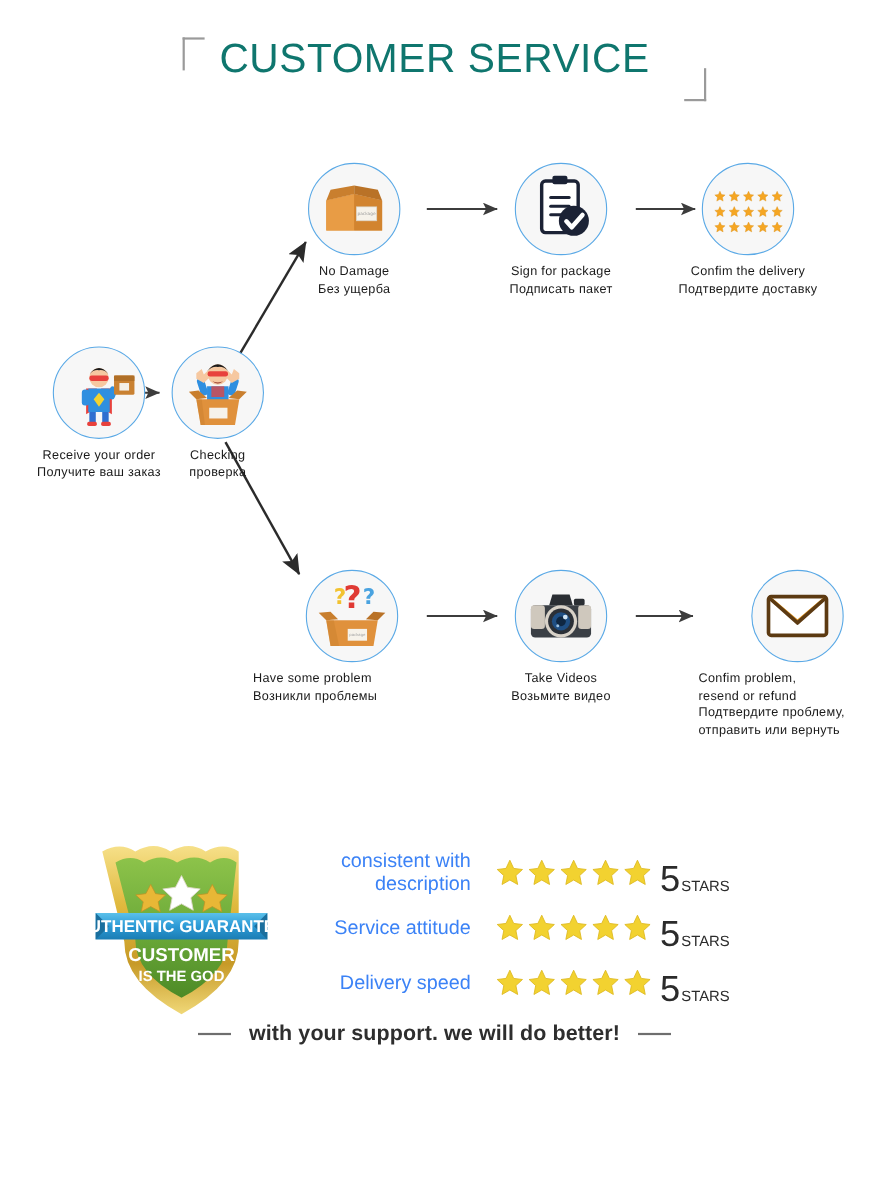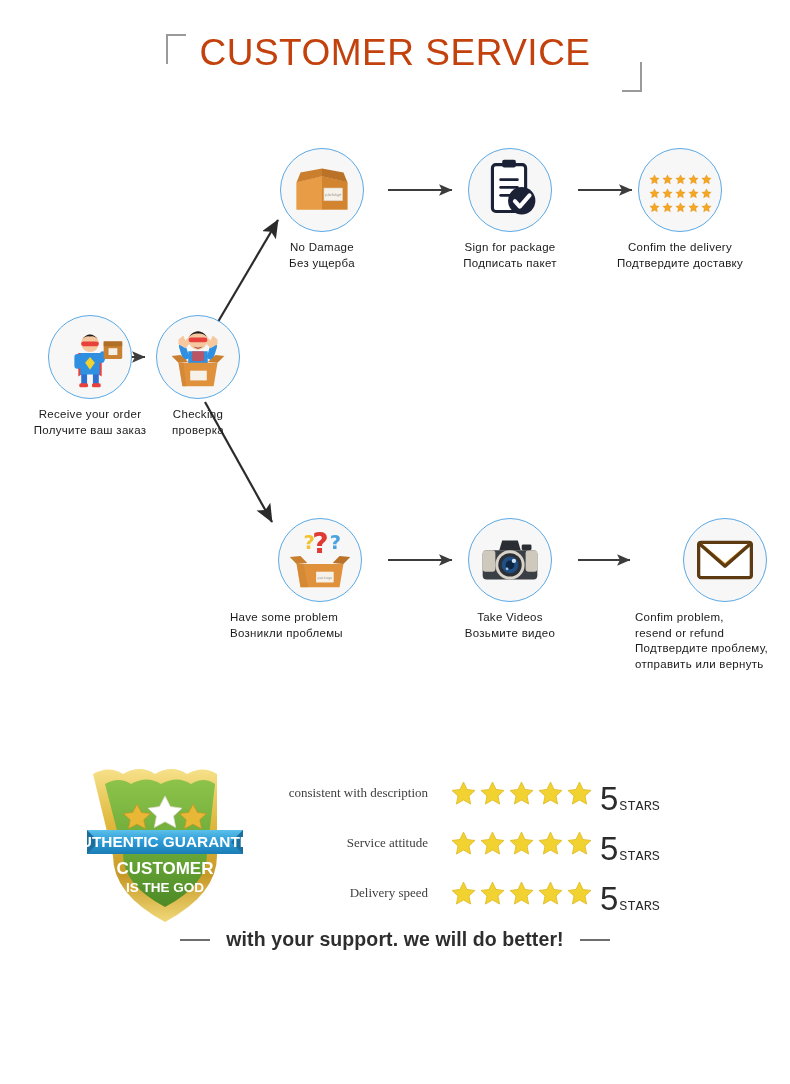--- a/index.html
+++ b/index.html
@@ -10,21 +10,21 @@
     overflow: hidden;
   }
   #page { position: relative; width: 790px; height: 1084px; background: #fff; }
 
   
   #title-bar { position: absolute; left: 0; top: 14px; width: 790px; height: 80px; }
   #title-text {
     position: absolute; left: 0; top: 18px; width: 790px;
     text-align: center;
     font-size: 37px; font-weight: 400; letter-spacing: .5px;
-    color: #c2410c;
+    color: #0f766e;
     font-family: "Liberation Sans", sans-serif;
   }
   .bracket { position: absolute; border-color: #9a9a9a; }
   #bracket-left  { left: 166px; top: 20px;  width: 20px; height: 30px;
                    border-left: 2px solid #9a9a9a; border-top: 2px solid #9a9a9a; }
   #bracket-right { left: 622px; top: 48px;  width: 20px; height: 30px;
                    border-right: 2px solid #9a9a9a; border-bottom: 2px solid #9a9a9a; }
 
   
   #flow { position: absolute; left: 0; top: 110px; width: 790px; height: 600px; }
@@ -68,35 +68,35 @@
   .star-row { display:flex; gap:2px; }
   .sg-star { width:11px; height:11px; }
 
   
   #bottom { position: absolute; left: 0; top: 740px; width: 790px; height: 240px; }
   #shield { position: absolute; left: 85px; top: 18px; width: 160px; height: 170px; }
   #ratings { position: absolute; left: 250px; top: 28px; width: 470px; }
   .rating-row { display: flex; align-items: center; height: 50px; }
   .rating-label {
     width: 200px; text-align: right; padding-right: 22px;
-    font-family: Liberation Serif, serif;
-    font-size: 13px; color: #404040;
+    font-family: Liberation Sans, sans-serif;
+    font-size: 18px; color: #3b82f6;
   }
   .rating-stars { display: flex; gap: 2px; align-items: center; }
   .r-star { width: 27px; height: 27px; }
   .rating-score {
     display: flex; align-items: baseline; margin-left: 7px;
   }
   .score-num {
     font-size: 33px; color: #2b2b2b; font-weight: 400; line-height: 1;
     font-family: "Liberation Sans", sans-serif;
   }
   .score-unit {
     font-size: 13.5px; color: #2b2b2b; margin-left: 1px;
-    font-family: Liberation Mono, monospace;
+    font-family: Liberation Sans, sans-serif;
     margin-top: 27px;
   }
 
   #tagline-wrap {
     position: absolute; left: 0; top: 188px; width: 790px;
     display: flex; align-items: center; justify-content: center; gap: 16px;
   }
   .tag-dash { width: 30px; height: 2px; background: #6e6e6e; }
   #tagline {
     font-family: "Liberation Sans", sans-serif;

